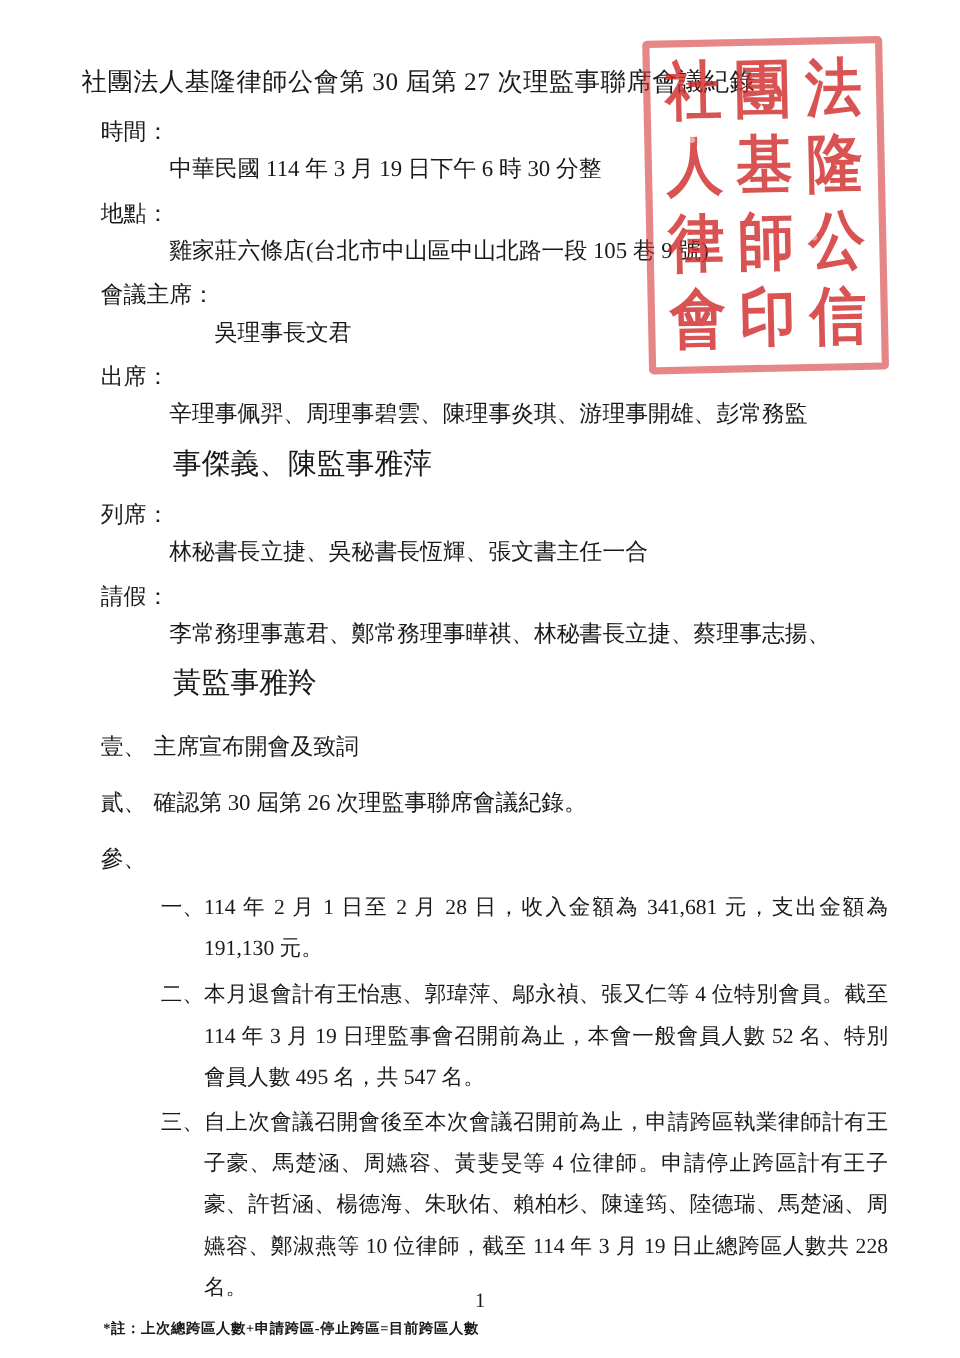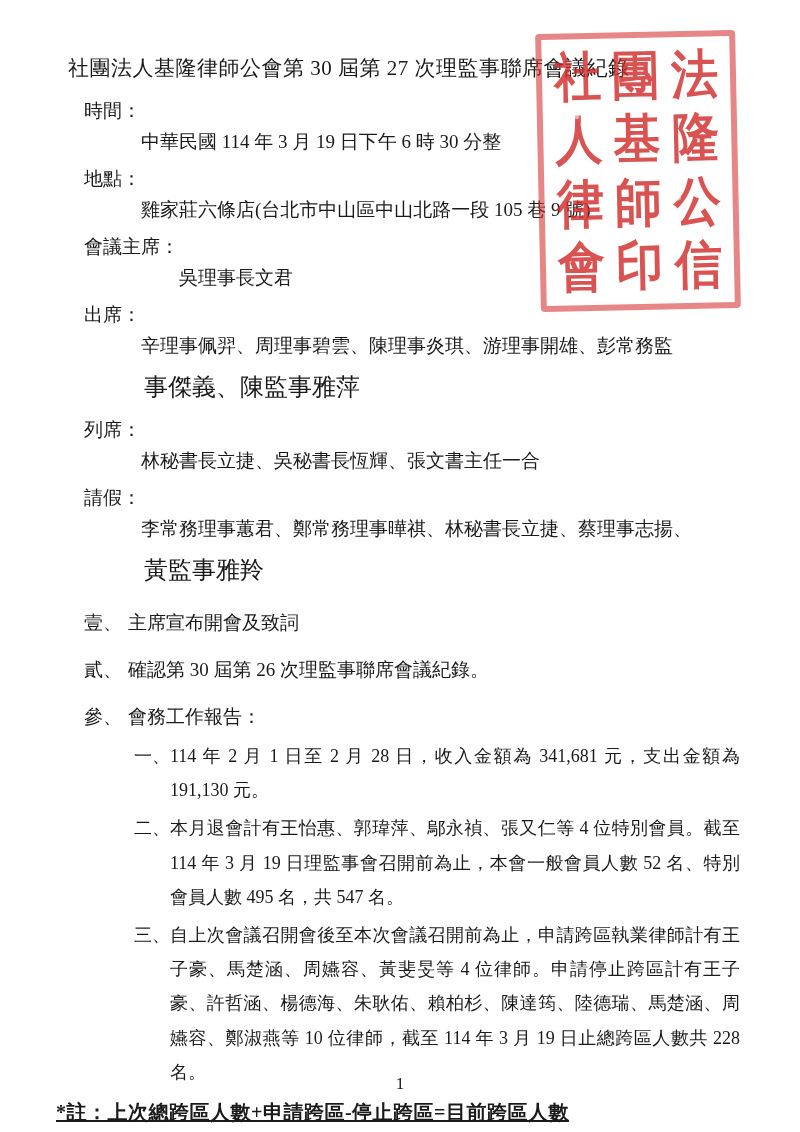--- a/index.html
+++ b/index.html
@@ -76,25 +76,25 @@
     flex: 0 0 auto;
     white-space: nowrap;
   }
   .item-text {
     flex: 1 1 auto;
     text-align: justify;
     text-justify: inter-character;
     padding-right: 4px;
   }
   .note {
-    font-size: 20px;
+    font-size: 12px;
+    margin-left: 30px;
     margin-top: 10px;
     font-weight: 600;
     letter-spacing: 0.5px;
-    text-decoration: underline;
   }
   .page-number {
     position: absolute;
     bottom: 38px;
     left: 0;
     width: 100%;
     text-align: center;
     font-size: 17px;
   }
   
@@ -189,21 +189,20 @@
     <span class="section-text">主席宣布開會及致詞</span>
   </div>
 
   <div class="section-line">
     <span class="section-num">貳、</span>
     <span class="section-text">確認第 30 屆第 26 次理監事聯席會議紀錄。</span>
   </div>
 
   <div class="section-line">
     <span class="section-num">參、</span>
-    <span class="section-text">會務工作報告：</span>
   </div>
 
   <div class="item">
     <span class="item-num">一、</span>
     <span class="item-text">114 年 2 月 1 日至 2 月 28 日，收入金額為 341,681 元，支出金額為 191,130 元。</span>
   </div>
 
   <div class="item">
     <span class="item-num">二、</span>
     <span class="item-text">本月退會計有王怡惠、郭瑋萍、鄔永禎、張又仁等 4 位特別會員。截至 114 年 3 月 19 日理監事會召開前為止，本會一般會員人數 52 名、特別會員人數 495 名，共 547 名。</span>

